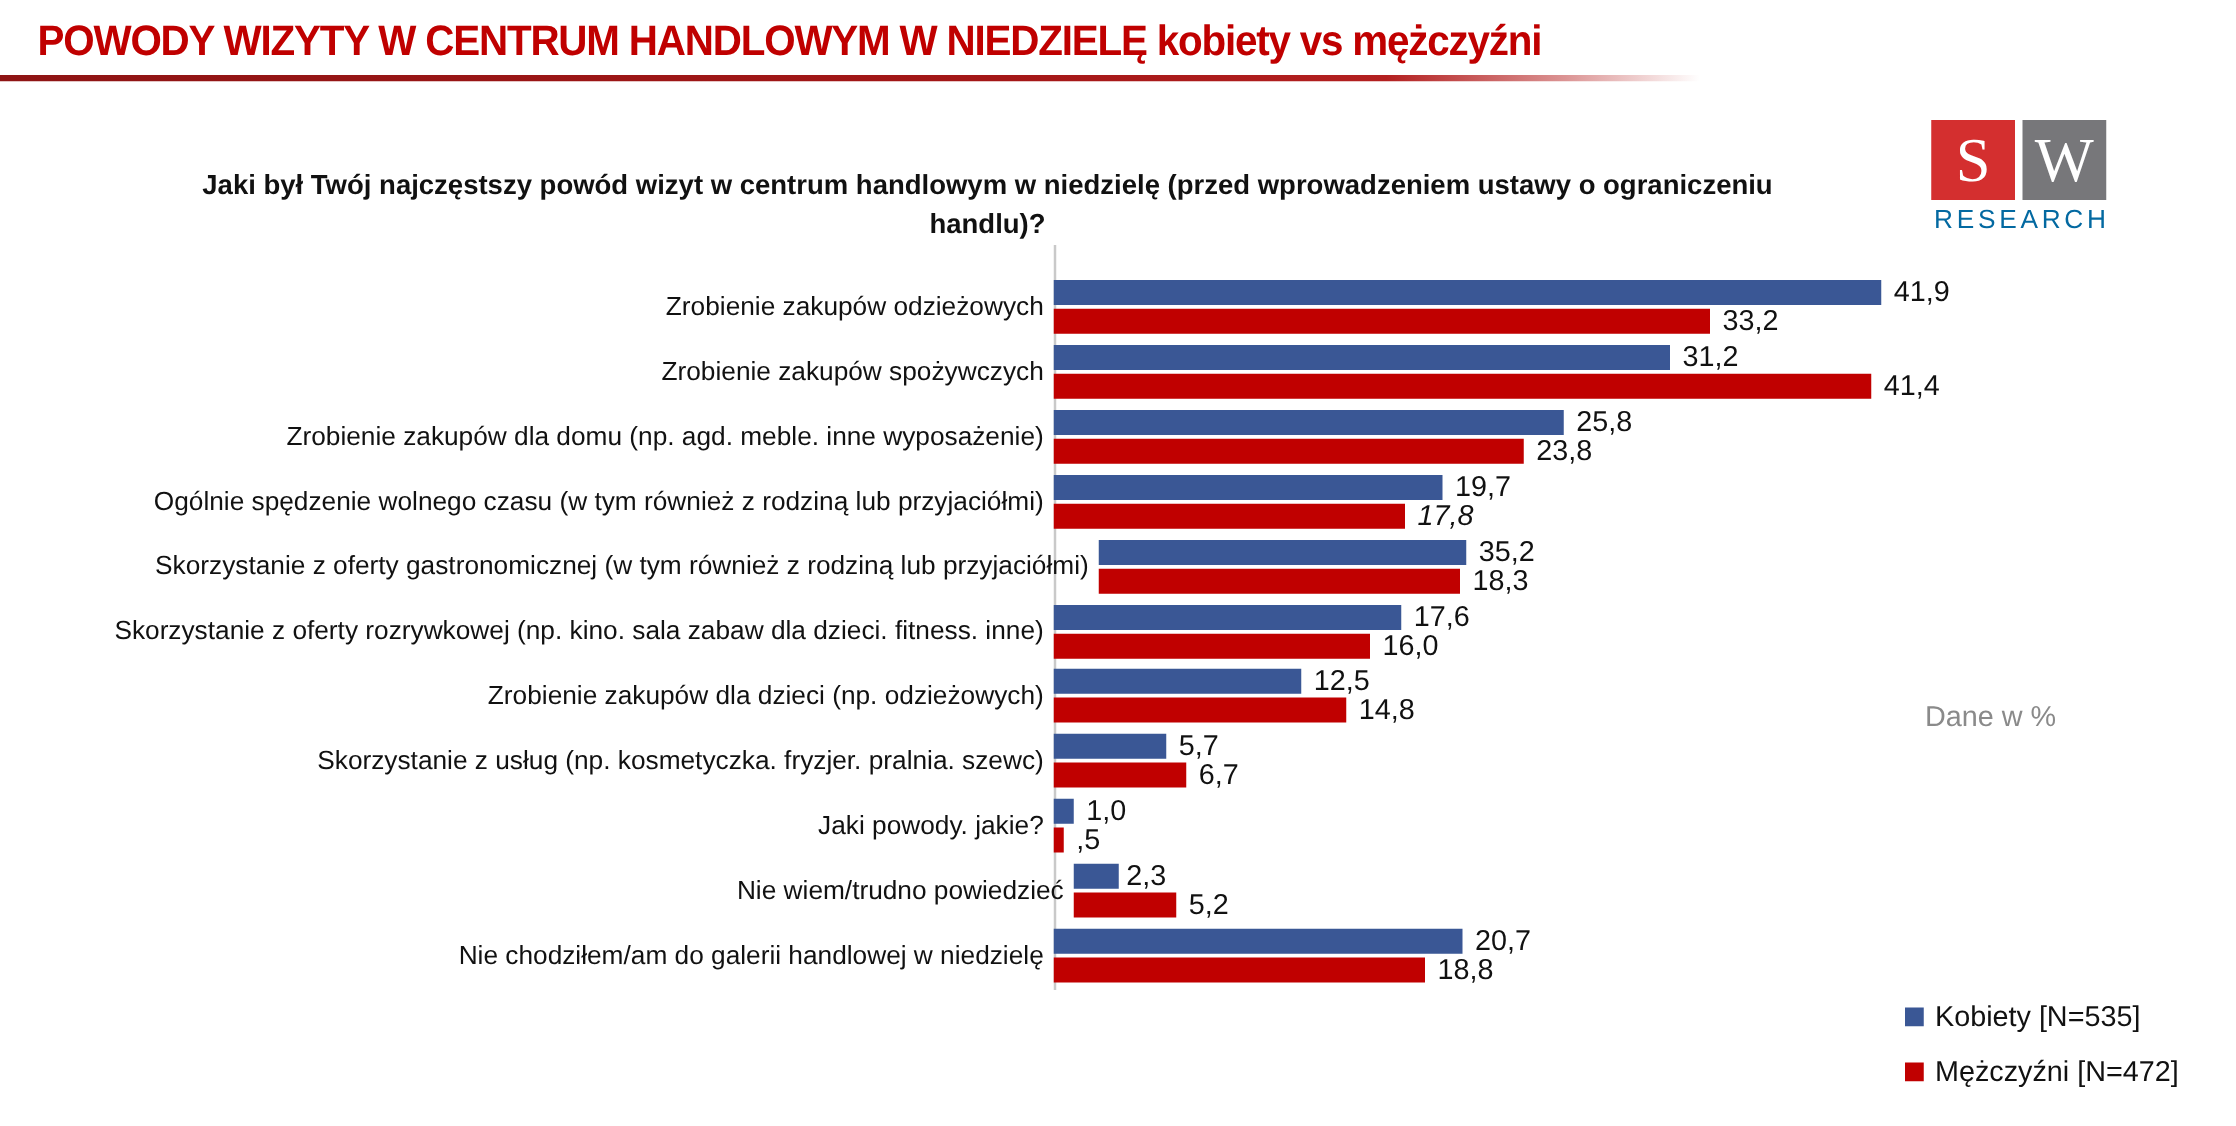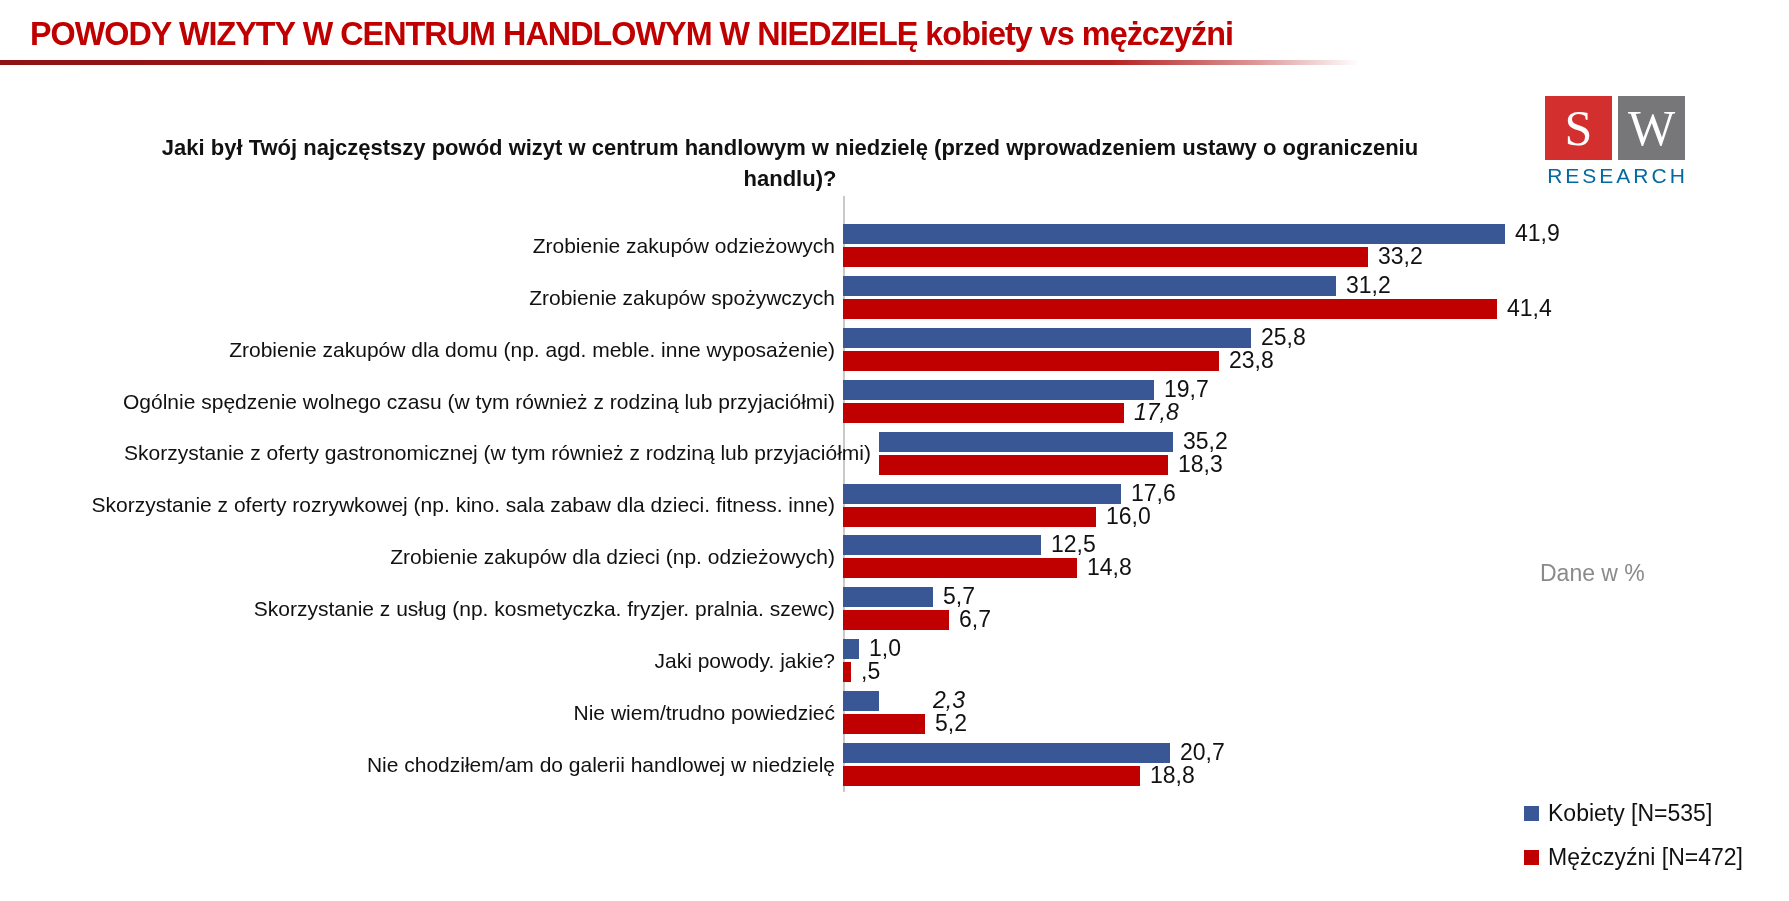--- a/index.html
+++ b/index.html
@@ -142,24 +142,24 @@
       <div class="bar men" style="width: 106px; background: rgb(192, 0, 0);"></div>
       <div class="val men" style="left: 959px;">6,7</div>
     </div>
     <div class="cat-row" style="top: 443.2px;">
       <div class="cat-label">Jaki powody. jakie?</div>
       <div class="bar women" style="width: 16px; background: rgb(58, 87, 149);"></div>
       <div class="val women" style="left: 869px;">1,0</div>
       <div class="bar men" style="width: 8px; background: rgb(192, 0, 0);"></div>
       <div class="val men" style="left: 861px;">,5</div>
     </div>
-    <div class="cat-row" style="top: 495.1px;">
+    <div class="cat-row" style="top: 495.1px; margin-left: 16px;">
       <div class="cat-label">Nie wiem/trudno powiedzieć</div>
       <div class="bar women" style="width: 36px; background: rgb(58, 87, 149);"></div>
-      <div class="val women" style="left: 933px; font-style: italic;">2,3</div>
+      <div class="val women" style="left: 885px;">2,3</div>
       <div class="bar men" style="width: 82px; background: rgb(192, 0, 0);"></div>
       <div class="val men" style="left: 935px;">5,2</div>
     </div>
     <div class="cat-row" style="top: 547px;">
       <div class="cat-label">Nie chodziłem/am do galerii handlowej w niedzielę</div>
       <div class="bar women" style="width: 327px; background: rgb(58, 87, 149);"></div>
       <div class="val women" style="left: 1180px;">20,7</div>
       <div class="bar men" style="width: 297px; background: rgb(192, 0, 0);"></div>
       <div class="val men" style="left: 1150px;">18,8</div>
     </div>

